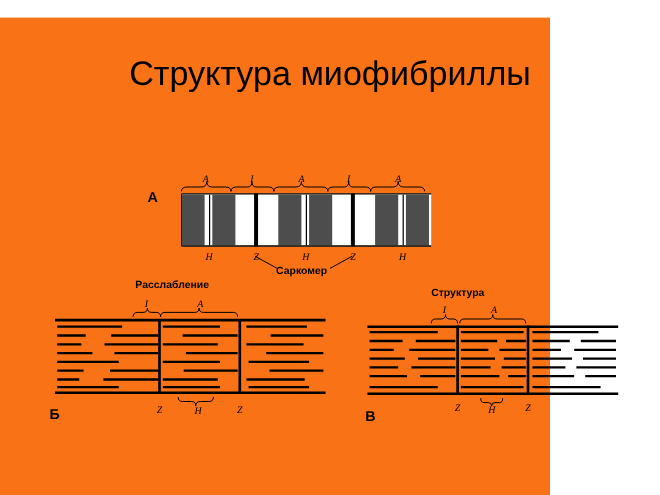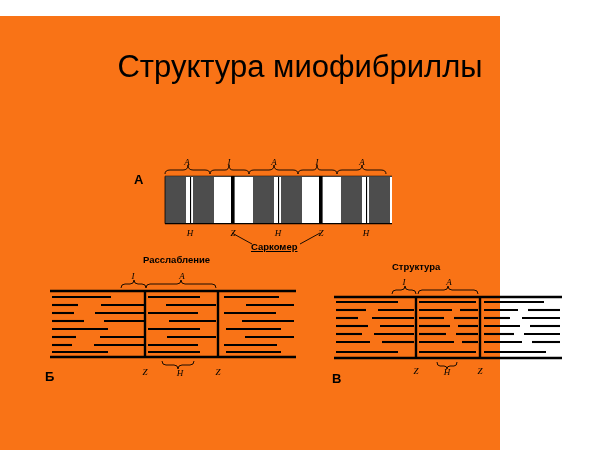--- a/index.html
+++ b/index.html
@@ -136,23 +136,23 @@
       <text class="bandlbl" x="161" y="82" text-anchor="middle">Z</text>
       <text class="bandlbl" x="206" y="82" text-anchor="middle">H</text>
 
       <g stroke="#000" stroke-width="0.9" fill="none">
         <line x1="72" y1="79" x2="92" y2="90"></line>
         <line x1="160" y1="79" x2="140" y2="90"></line>
       </g>
     </svg>
   </div>
 
-  <div class="cap" style="left:251px; top:225px;text-decoration:underline;">Саркомер</div>
-
-  <div class="cap" style="left:123px; top:238px;margin-left:20px;">Расслабление</div>
+  <div class="cap" style="left:251px; top:225px;">Саркомер</div>
+
+  <div class="cap" style="left:123px; top:238px;">Расслабление</div>
 
   <div class="panel-letter" style="left:45px; top:353px;">Б</div>
 
   <div class="fig" style="left:48px; top:252px;">
     <svg width="250" height="112" viewBox="0 0 250 112">
 
       <g fill="none" stroke="#000" stroke-width="0.9">
 
         <path d="M73,20 q0,-4 4,-4 h5 q4,0 4,-4 q0,4 4,4 h4 q4,0 4,4"></path>
 

